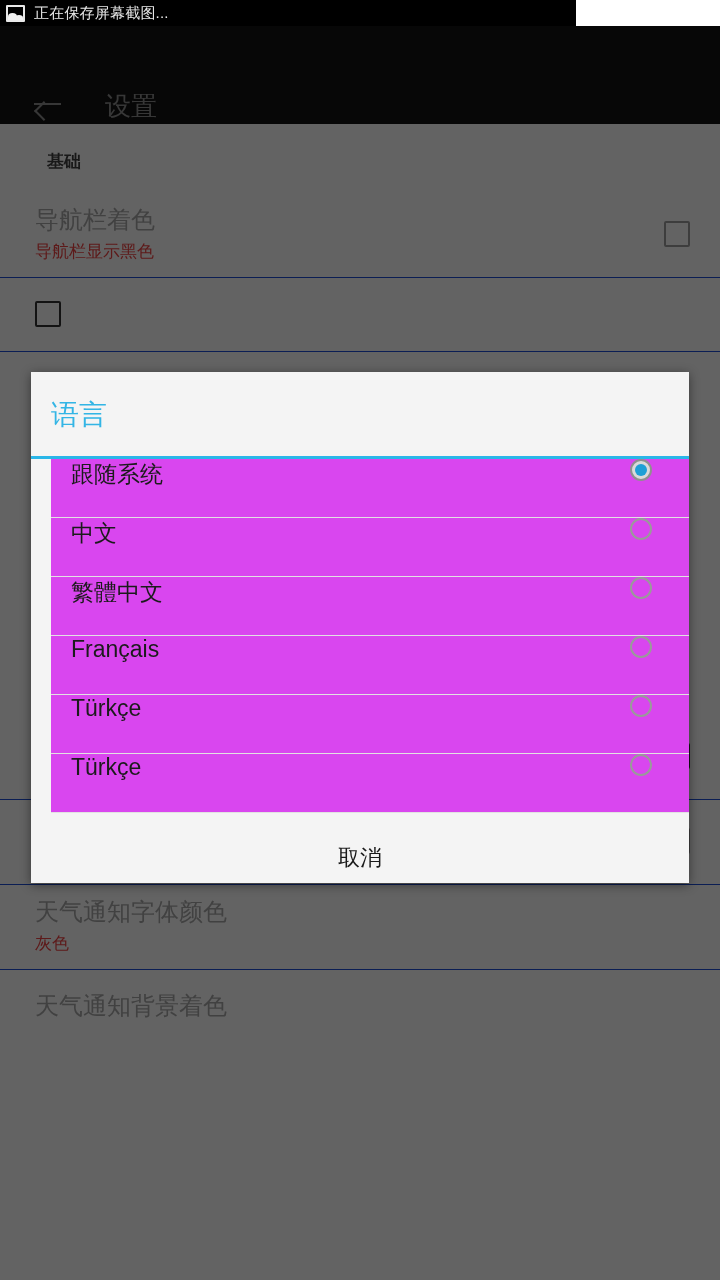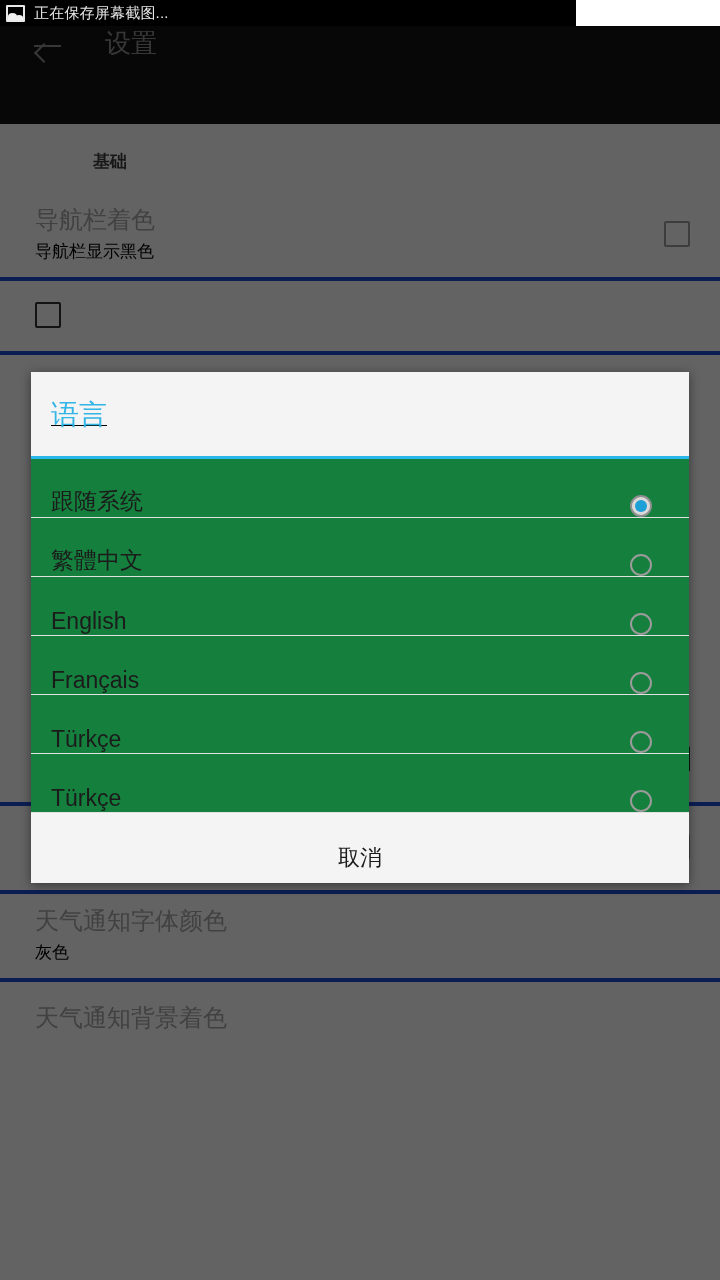--- a/index.html
+++ b/index.html
@@ -30,74 +30,74 @@
   }
   #status-bar .status-text {
     color:#eaeaea; font-size:15px; margin-left:9px; letter-spacing:.2px; white-space:nowrap;
   }
 
   
   #app-content { position:absolute; top:26px; left:0; width:720px; height:1254px; background:#ffffff; }
 
   #toolbar {
     position:relative; height:98px; background:#141414;
-    display:flex; align-items:flex-start; padding-left:28px;
+    display:flex; align-items:flex-end; padding-left:28px;
   }
   #toolbar .back-arrow { width:40px; height:40px; position:relative; flex:0 0 auto; }
   #toolbar .back-arrow .shaft {
     position:absolute; left:6px; top:19px; width:27px; height:2px; background:#8e8e8e;
   }
   #toolbar .back-arrow .head {
     position:absolute; left:6px; top:13px; width:14px; height:14px;
     border-left:2px solid #8e8e8e; border-bottom:2px solid #8e8e8e;
     transform:rotate(45deg); transform-origin:0 100%;
   }
   #toolbar .title { color:#8f8f8f; font-size:26px; margin-left:37px; }
 
   #settings-list { background:#ffffff; }
   .section-header {
     font-size:17px; color:#3f3f3f; font-weight:bold;
     padding:26px 0 20px 47px;
-    margin-left:46px;
   }
   .pref-row {
     position:relative; display:flex; align-items:center;
     padding:12px 30px 14px 35px; min-height:74px;
-    border-bottom:4px solid #1d4ed8;
+    border-bottom:1px solid #1d4ed8;
   }
   .pref-row .texts { flex:1 1 auto; }
   .pref-row .pref-title { font-size:24px; color:#2b2b2b; line-height:1.25; }
   .pref-row .pref-sub { font-size:17px; color:#444444; margin-top:5px; }
   .pref-row.disabled .pref-title { color:#a8a8a8; }
-  .pref-row.disabled .pref-sub { color:#000000; }
+  .pref-row.disabled .pref-sub { color:#ef4444; }
   .pref-row .checkbox {
     width:26px; height:26px; border:2px solid #313131; border-radius:2px; flex:0 0 auto;
   }
   .pref-row.disabled .checkbox { border-color:#9d9d9d; }
   .pref-row.no-divider { border-bottom:none; }
 
   
   #scrim {
     position:absolute; top:26px; left:0; width:720px; height:1254px;
     background:rgba(0,0,0,0.61);
   }
 
   
   #dialog {
     position:absolute; left:31px; top:372px; width:658px;
     background:#f4f4f4;
     box-shadow:0 2px 10px rgba(0,0,0,0.45);
   }
-  #dialog-title-bar { padding:24px 0 22px 20px; border-bottom:3px solid #29b6e8;text-decoration:underline; }
+  #dialog-title-bar { padding:24px 0 22px 20px; border-bottom:3px solid #29b6e8; }
   #dialog-title { font-size:28px; color:#33b5e5; }
 
   .lang-row {
-    display:flex; align-items:flex-end; height:59px;
+    display:flex; align-items:flex-start; height:59px;
     padding:0 0 0 20px; border-bottom:1px solid #e2e2e2;
-    background:#15803d;
+    background:#d946ef;
+    margin-left:20px;
   }
   .lang-label { flex:1 1 auto; font-size:23px; color:#1b1b1b; }
   .radio {
     width:22px; height:22px; border-radius:50%;
     border:2px solid #9a9a9a; margin-right:37px; flex:0 0 auto;
     position:relative; background:transparent;
   }
   .radio.checked { border-color:#8f8f8f; background:#dadada; }
   .radio.checked::after {
     content:""; position:absolute; left:3px; top:3px;
@@ -200,25 +200,25 @@
   <div id="dialog">
     <div id="dialog-title-bar">
       <span id="dialog-title">语言</span>
     </div>
 
     <div class="lang-row">
       <span class="lang-label">跟随系统</span>
       <span class="radio checked"></span>
     </div>
     <div class="lang-row">
+      <span class="lang-label">中文</span>
+      <span class="radio"></span>
+    </div>
+    <div class="lang-row">
       <span class="lang-label">繁體中文</span>
-      <span class="radio"></span>
-    </div>
-    <div class="lang-row">
-      <span class="lang-label">English</span>
       <span class="radio"></span>
     </div>
     <div class="lang-row">
       <span class="lang-label">Français</span>
       <span class="radio"></span>
     </div>
     <div class="lang-row">
       <span class="lang-label">Türkçe</span>
       <span class="radio"></span>
     </div>

